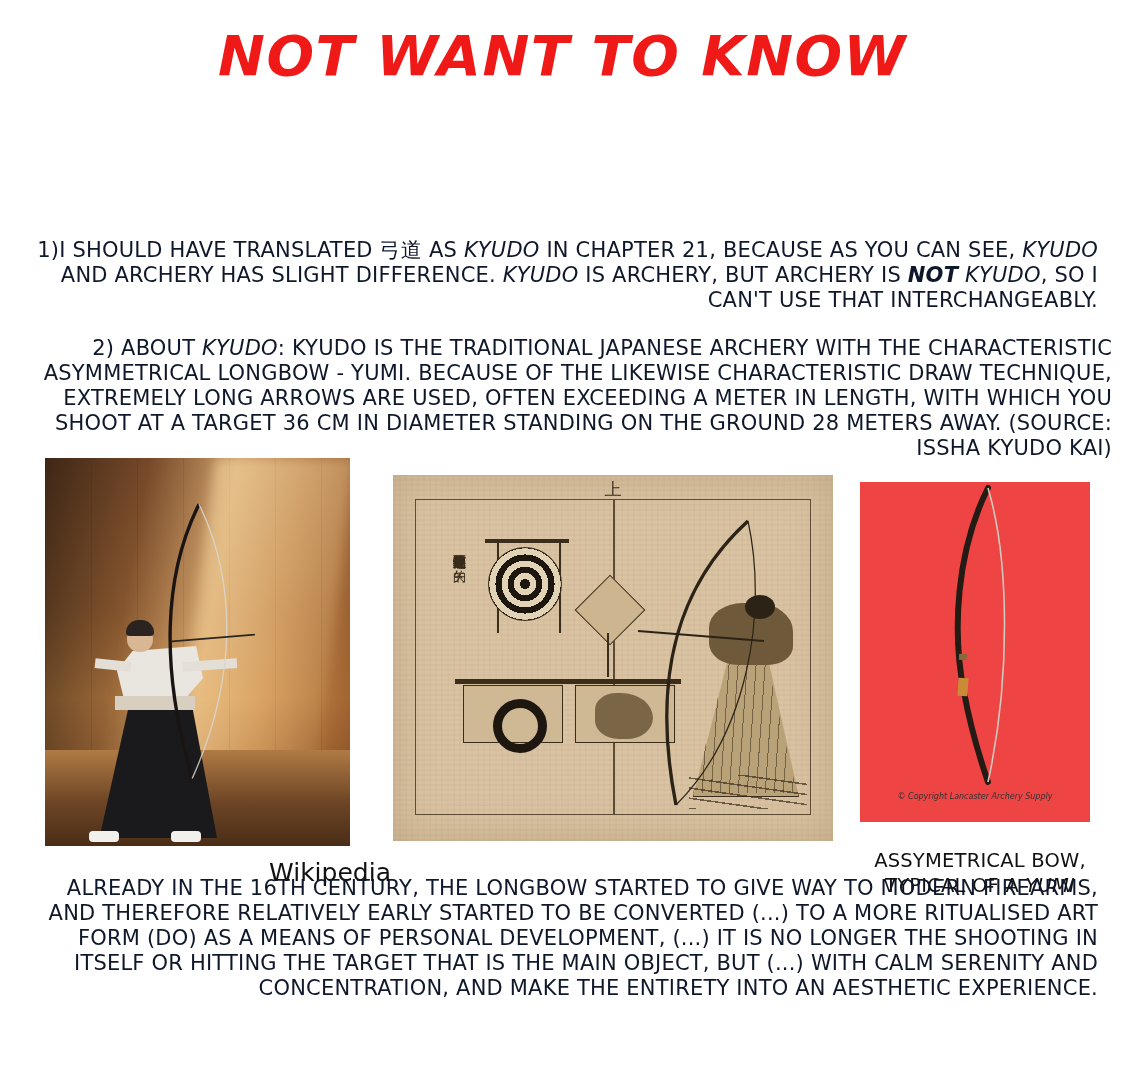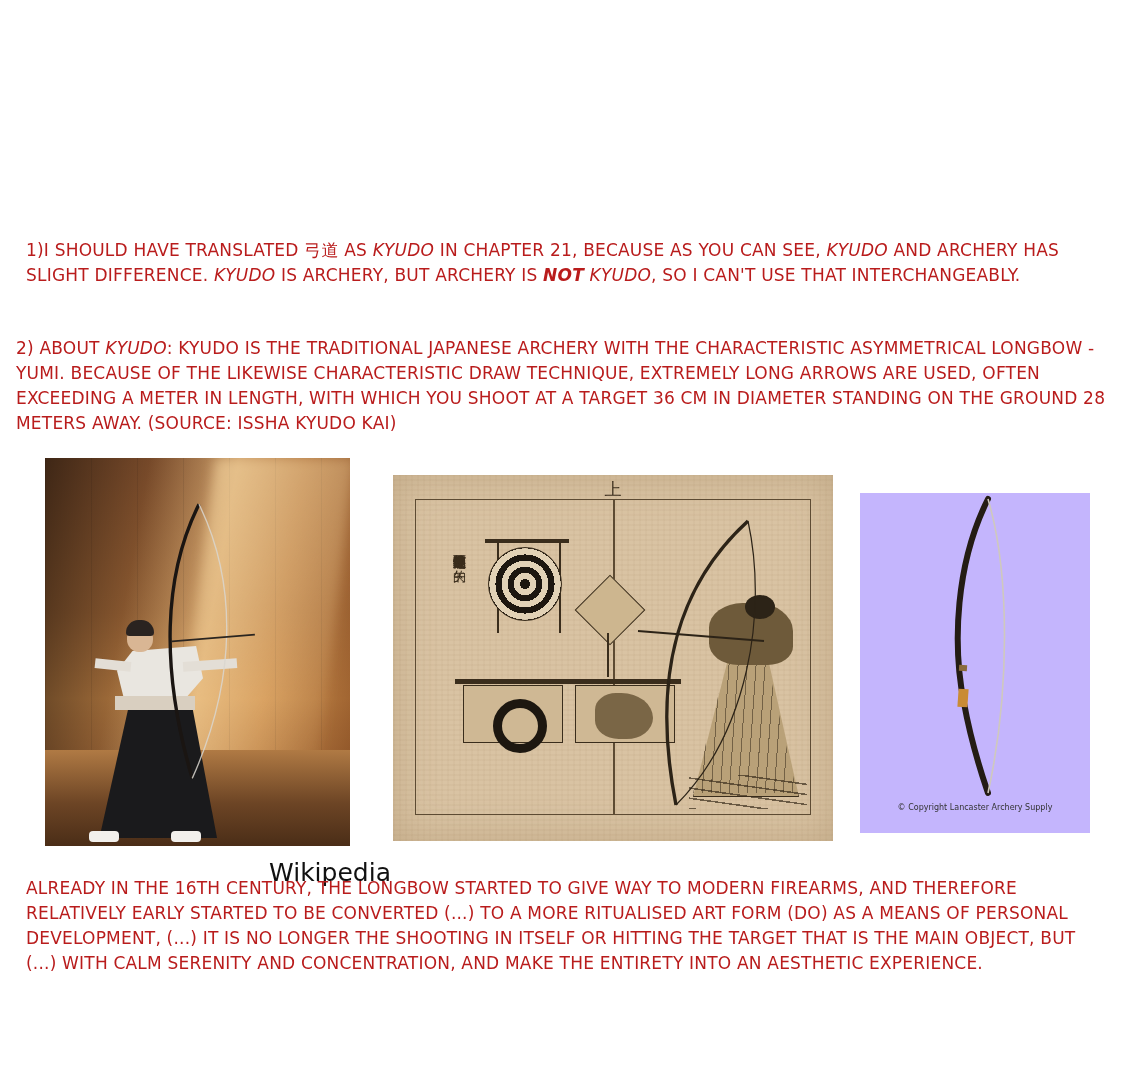--- a/index.html
+++ b/index.html
@@ -33,25 +33,26 @@
   }
   .title-line {
     display: block;
     white-space: nowrap;
   }
 
   
   .para {
     position: absolute;
     font-family: "DejaVu Sans", sans-serif;
-    font-size: 17px;
+    font-size: 21px;
     line-height: 25px;
     letter-spacing: 0.2px;
-    color: #b91c1c;
+    color: #0f172a;
     text-transform: uppercase;
+    text-align: right;
   }
   .para .it { font-style: italic; }
   .para .bi { font-style: italic; font-weight: bold; }
 
   #para-1 { top: 238px; left: 26px; width: 1072px; }
   #para-2 { top: 336px; left: 16px; width: 1096px; }
   #para-3 { top: 876px; left: 26px; width: 1072px; }
 
   
   .figures {
@@ -371,25 +372,26 @@
     left: 296px;
     top: 300px;
     width: 118px;
     height: 34px;
     background: repeating-linear-gradient(8deg, rgba(58,45,28,.7) 0 1.5px, rgba(0,0,0,0) 1.5px 10px);
   }
 
   
   .fig-bow {
     position: absolute;
-    top: 35px;
+    top: 24px;
     left: 860px;
     width: 230px;
     height: 340px;
-    background: #c4b5fd;
+    background: #ef4444;
+    font-style: italic;
   }
   .yumi-svg { position: absolute; left: 0; top: 0; }
   .bow-copyright {
     position: absolute;
     top: 310px;
     left: 0;
     width: 230px;
     text-align: center;
     font-family: "DejaVu Sans", sans-serif;
     font-size: 8px;
@@ -403,20 +405,21 @@
     line-height: 25px;
     text-transform: uppercase;
     letter-spacing: .2px;
   }
   #caption-bow .it { font-style: italic; }
 </style>
 </head>
 <body>
 
 <div class="title-block">
+  <span class="title-line">NOT WANT TO KNOW</span>
 </div>
 
 <div class="para" id="para-1"><span>1)</span><span>I SHOULD HAVE TRANSLATED </span><span>弓道</span><span> AS </span><span class="it">KYUDO</span><span> IN CHAPTER 21, BECAUSE AS YOU CAN SEE, </span><span class="it">KYUDO</span><span> AND ARCHERY HAS SLIGHT DIFFERENCE. </span><span class="it">KYUDO</span><span> IS ARCHERY, BUT ARCHERY IS </span><span class="bi">NOT</span><span class="it"> KYUDO</span><span>, SO I CAN'T USE THAT INTERCHANGEABLY.</span></div>
 
 <div class="para" id="para-2"><span>2)</span><span> ABOUT </span><span class="it">KYUDO</span><span>: KYUDO IS THE TRADITIONAL JAPANESE ARCHERY WITH THE CHARACTERISTIC ASYMMETRICAL LONGBOW - YUMI. BECAUSE OF THE LIKEWISE CHARACTERISTIC DRAW TECHNIQUE, EXTREMELY LONG ARROWS ARE USED, OFTEN EXCEEDING A METER IN LENGTH, WITH WHICH YOU SHOOT AT A TARGET 36 CM IN DIAMETER STANDING ON THE GROUND 28 METERS AWAY. (SOURCE: ISSHA KYUDO KAI)</span></div>
 
 <div class="figures">
 
   <div class="fig-photo">
     <div class="photo-wall"></div>
@@ -477,16 +480,20 @@
 
   <div class="fig-bow">
     <svg class="yumi-svg" width="230" height="310" viewBox="0 0 230 310">
       <path d="M128 6 C 96 70, 92 150, 104 210 C 112 254, 122 282, 128 300" stroke="#241c14" stroke-width="6" fill="none" stroke-linecap="round"></path>
       <path d="M128 6 C 150 80, 150 200, 128 300" stroke="#cfc9bd" stroke-width="1.6" fill="none"></path>
       <rect x="98" y="196" width="10" height="18" fill="#c98b35" transform="rotate(4 103 205)"></rect>
       <rect x="99" y="172" width="8" height="6" fill="#8a6a3c" transform="rotate(4 103 175)"></rect>
     </svg>
     <div class="bow-copyright">© Copyright Lancaster Archery Supply</div>
   </div>
+  <div class="fig-caption para" id="caption-bow">
+    <span>ASSYMETRICAL BOW,</span><br>
+    <span>TYPICAL OF A </span><span class="it">YUMI</span>
+  </div>
 
 </div>
 
 <div class="para" id="para-3">ALREADY IN THE 16TH CENTURY, THE LONGBOW STARTED TO GIVE WAY TO MODERN FIREARMS, AND THEREFORE RELATIVELY EARLY STARTED TO BE CONVERTED (...) TO A MORE RITUALISED ART FORM (DO) AS A MEANS OF PERSONAL DEVELOPMENT, (...) IT IS NO LONGER THE SHOOTING IN ITSELF OR HITTING THE TARGET THAT IS THE MAIN OBJECT, BUT (...) WITH CALM SERENITY AND CONCENTRATION, AND MAKE THE ENTIRETY INTO AN AESTHETIC EXPERIENCE.</div>
 
 </body></html>

